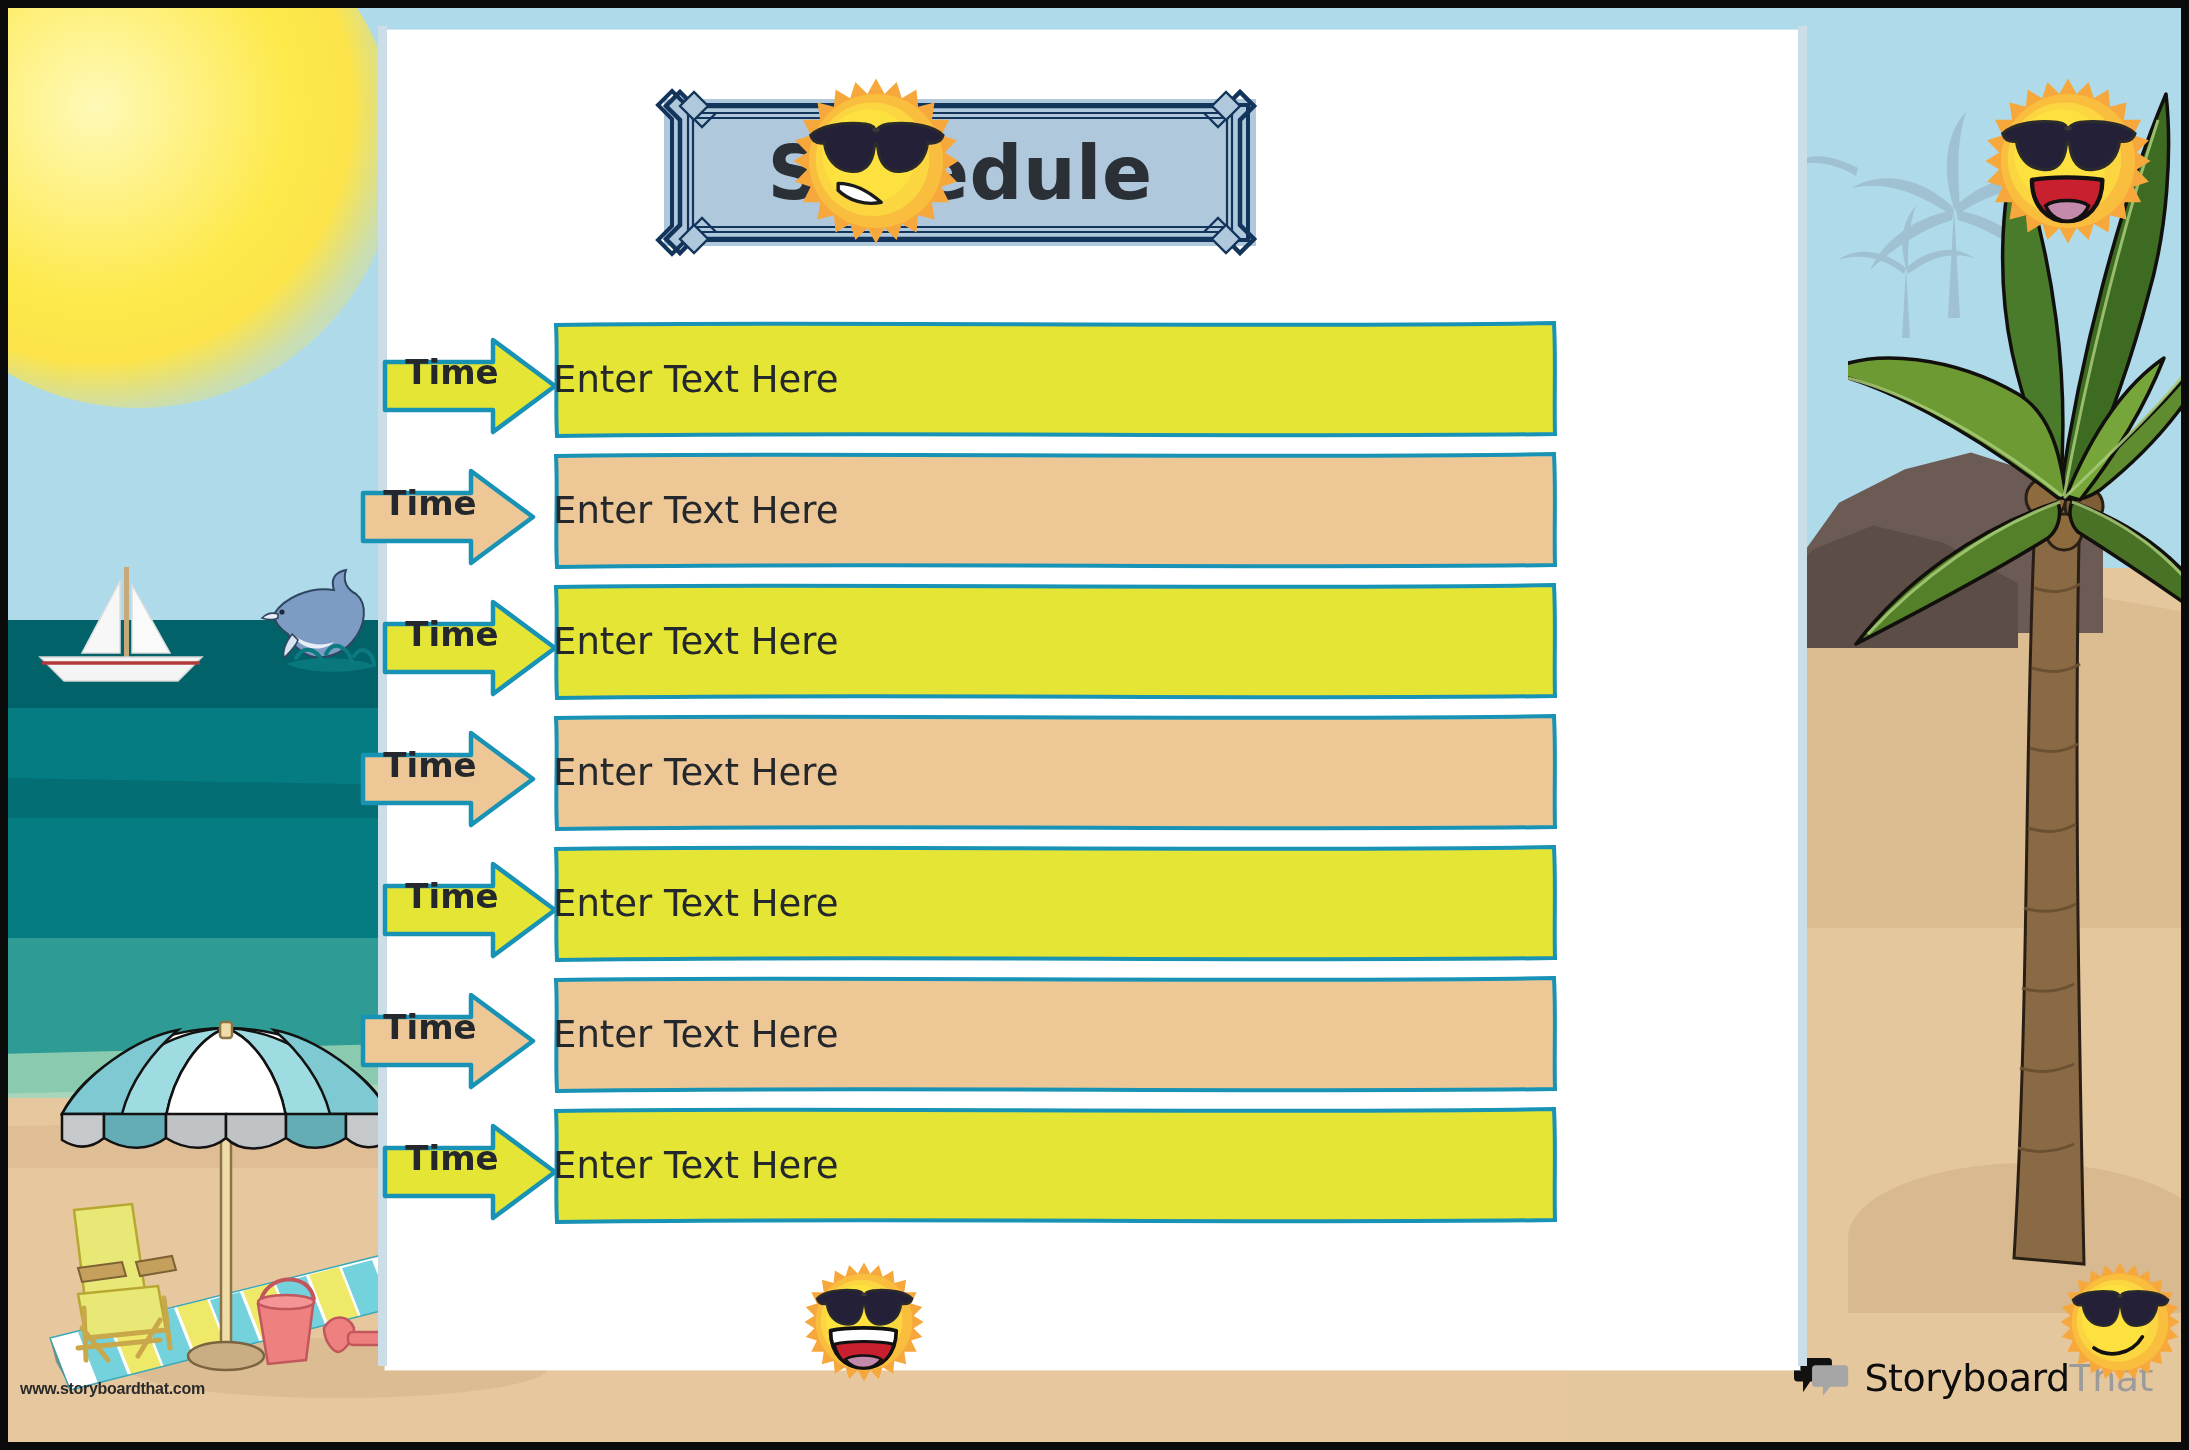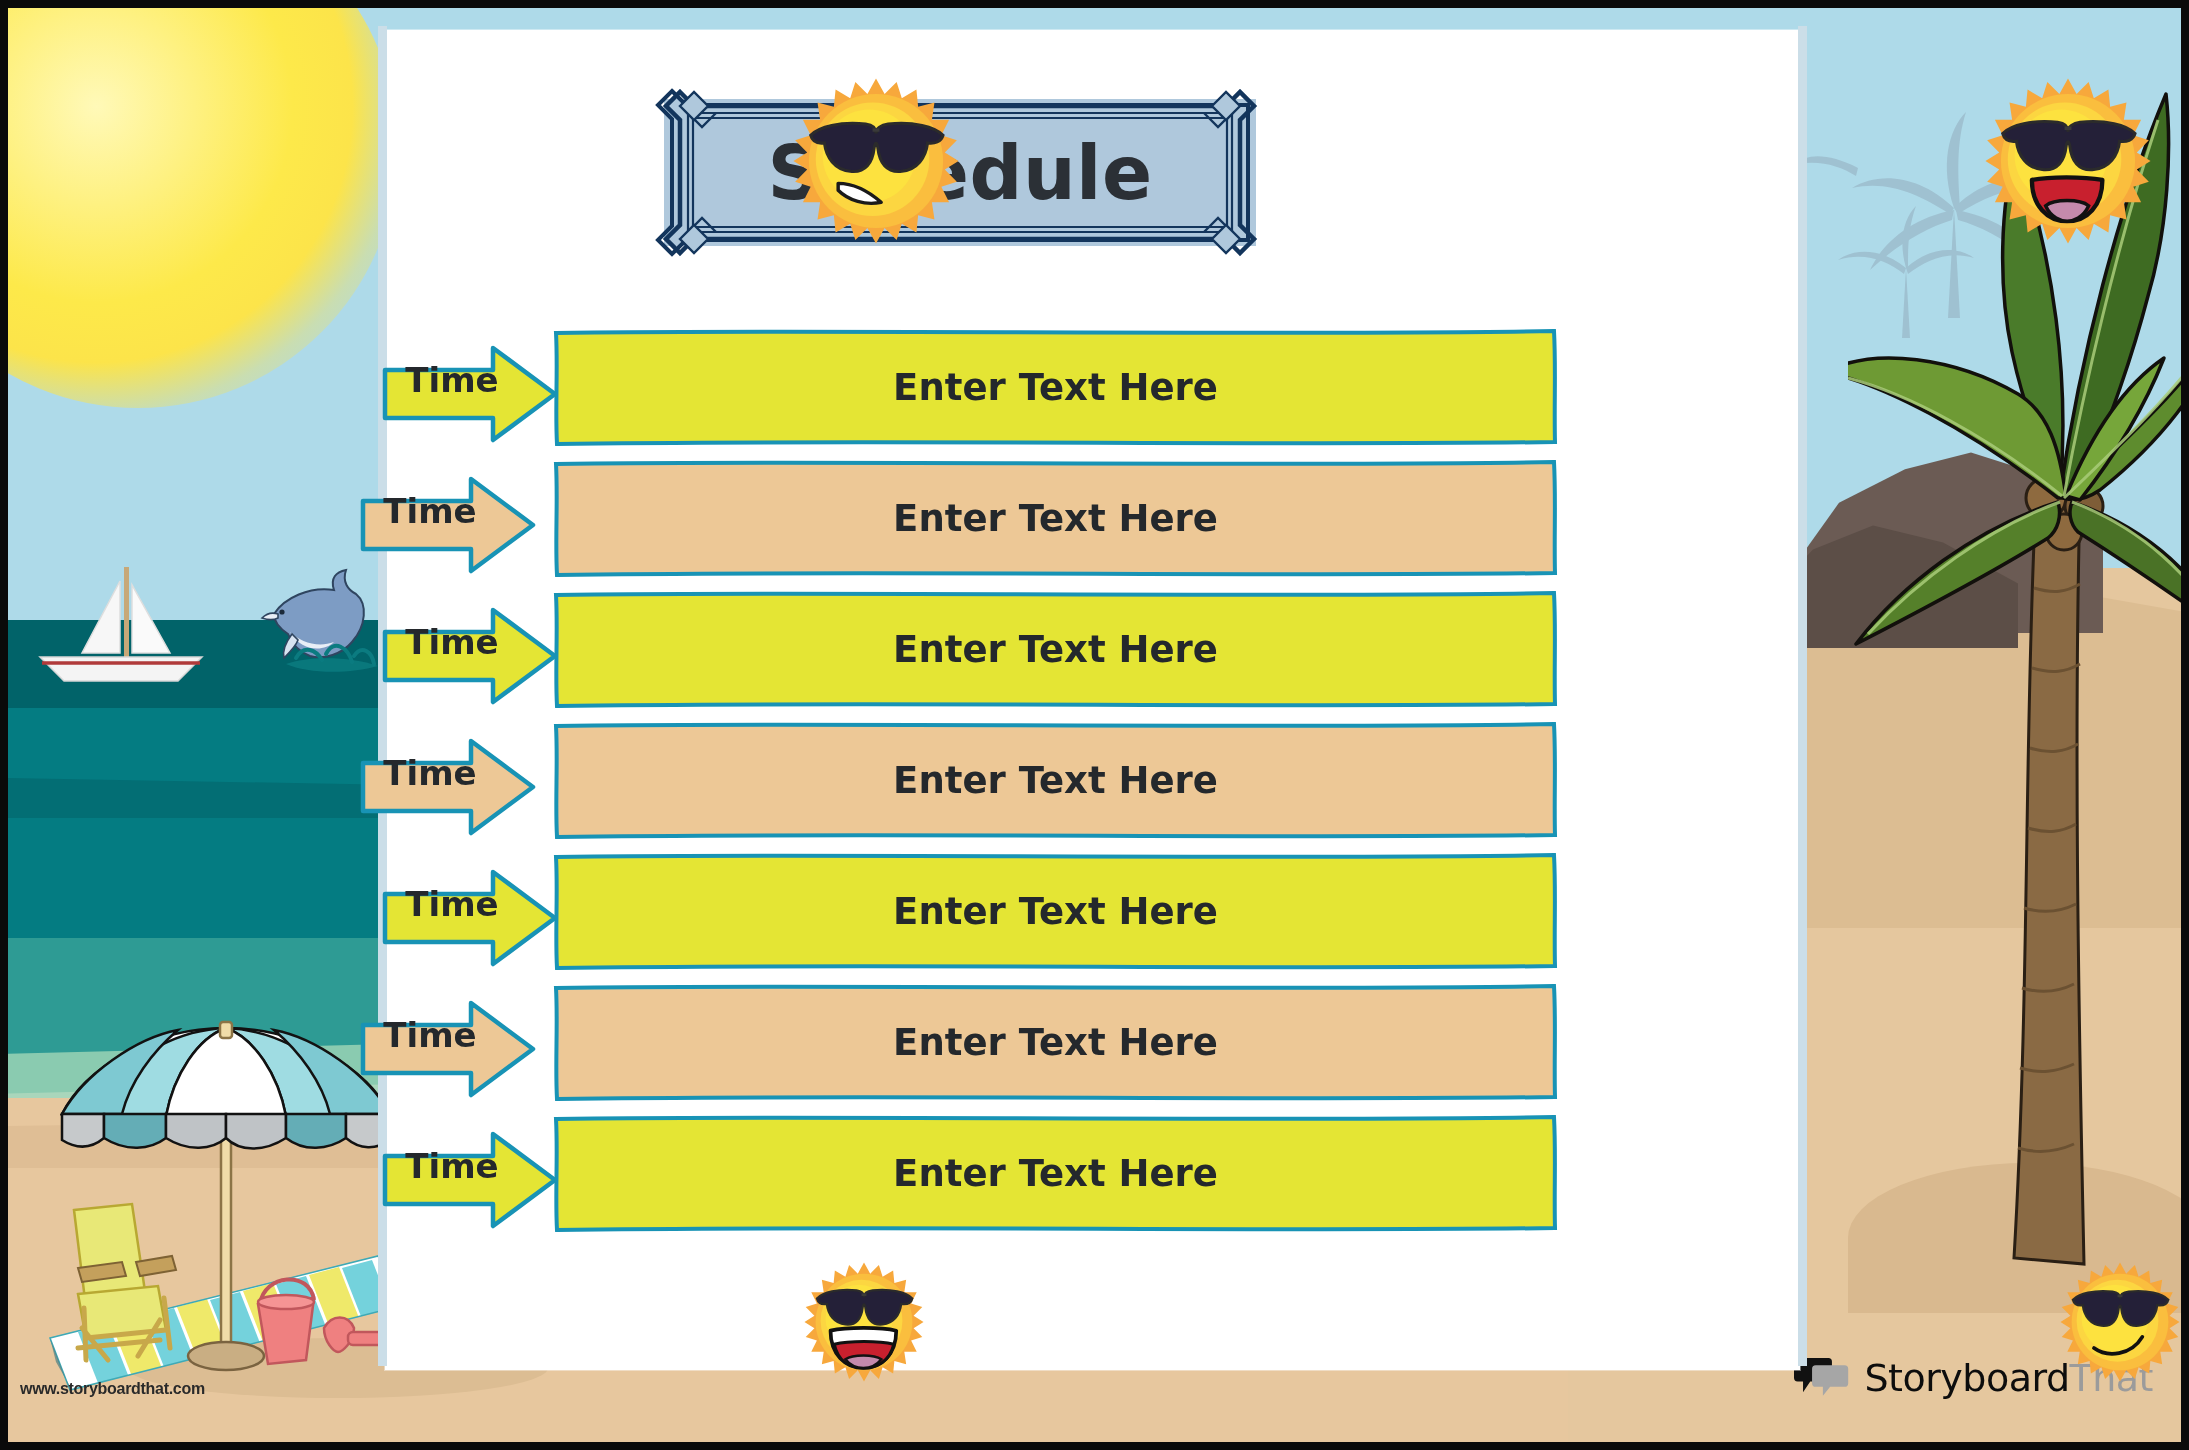--- a/index.html
+++ b/index.html
@@ -76,29 +76,29 @@
     background:#CBDEE8;}
 
   
   .banner-wrap{position:absolute;left:265px;top:55px;width:620px;height:175px;}
   .banner-outer{position:absolute;inset:0;}
   .banner-title{position:absolute;inset:0;display:flex;align-items:center;justify-content:center;
     font-family:"DejaVu Sans",sans-serif;font-weight:bold;font-size:74px;color:#2B3036;
     letter-spacing:0.5px;}
 
   
-  .rows{position:absolute;left:0;top:298px;width:1415px;}
+  .rows{position:absolute;left:0;top:290px;width:1415px;}
   .row{position:relative;height:131px;}
   .arrow{position:absolute;top:14px;height:104px;}
   .arrow svg{display:block;overflow:visible;}
   .arrow-label{position:absolute;top:0;height:104px;display:flex;align-items:center;
     font-family:"DejaVu Sans",sans-serif;font-weight:bold;font-size:34px;color:#24282C;}
   .bar{position:absolute;left:168px;top:0;width:1005px;height:118px;
-    display:flex;align-items:center;justify-content:center;
-    font-family:"DejaVu Sans",sans-serif;font-weight:bold;font-size:37px;color:#24282C;
+    display:flex;align-items:center;
+    font-family:"DejaVu Sans",sans-serif;font-weight:normal;font-size:37px;color:#24282C;
     box-sizing:border-box;}
   .bar-inner{position:absolute;inset:0;}
 
   
   .sun-emoji{position:absolute;width:172px;height:172px;}
   .sun-tl{left:405px;top:45px;}
   .sun-tr{left:1597px;top:45px;}
   .sun-bl{left:417px;top:1230px;width:124px;height:124px;}
   .sun-br{left:1673px;top:1230px;width:124px;height:124px;}
 </style>

